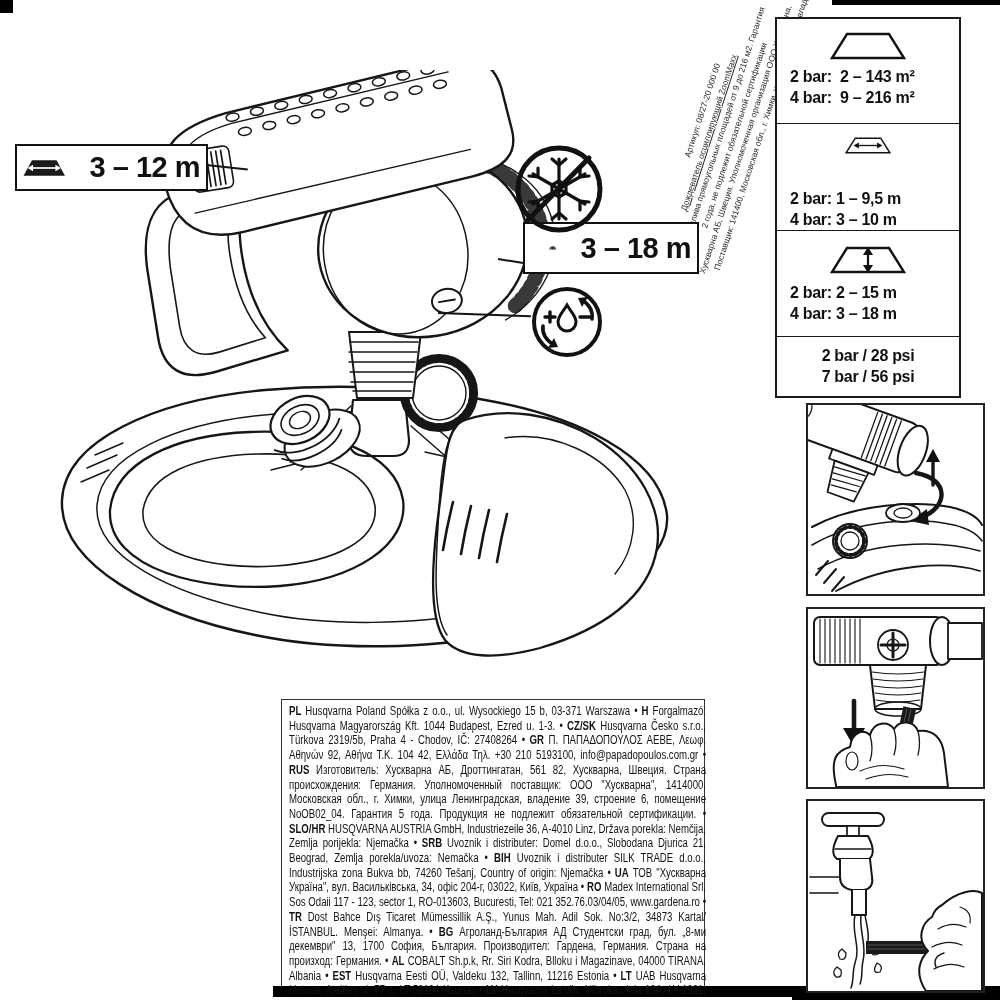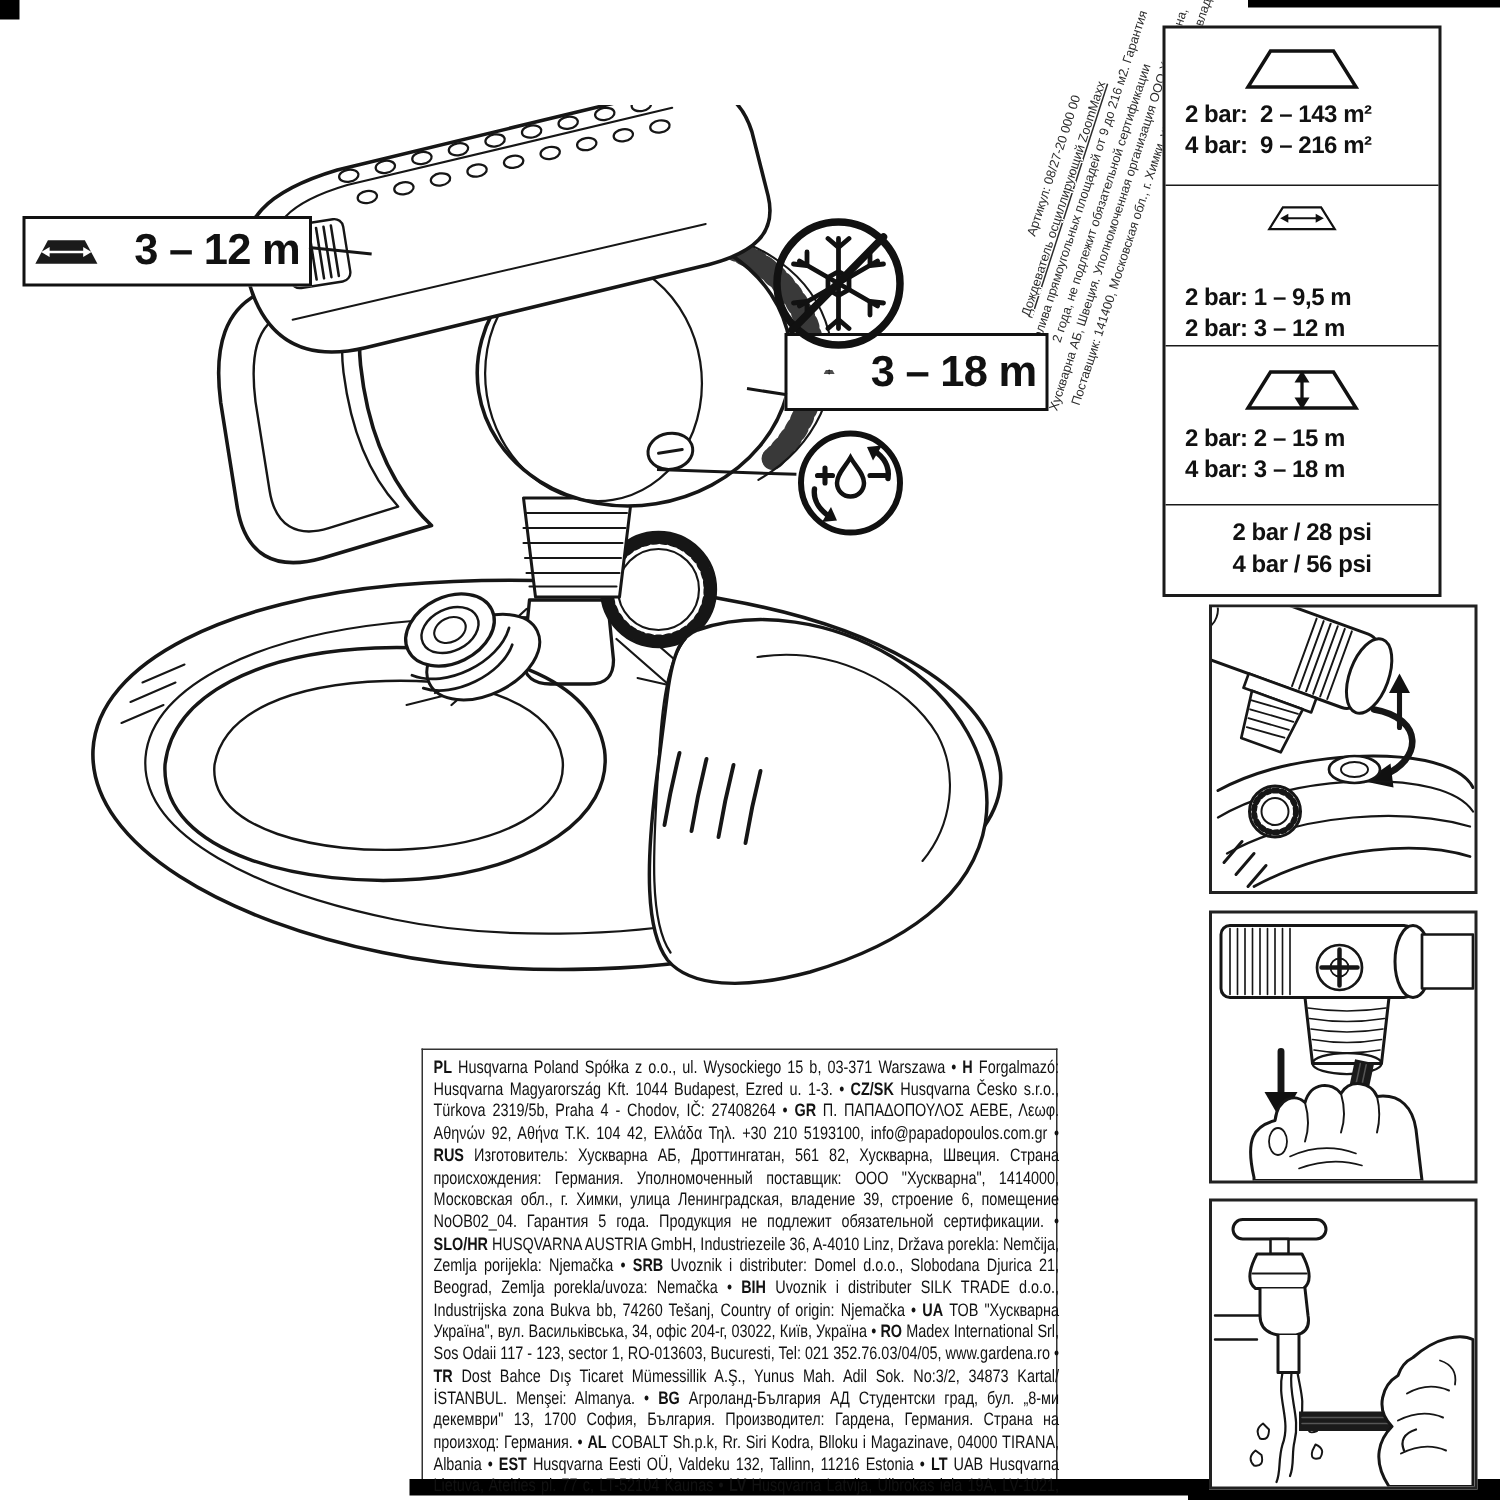--- a/index.html
+++ b/index.html
@@ -214,38 +214,38 @@
     </div>
     <div class="spec-row sep" style="height:107px;gap:28px;">
       <svg class="ic" width="76" height="28" viewBox="0 0 76 28">
         <polygon points="17,2 59,2 74,26 2,26" fill="none" stroke="#111" stroke-width="2.4"></polygon>
         <path d="M20,14 H56" stroke="#111" stroke-width="2.2"></path>
         <polygon points="14,14 23,9 23,19" fill="#111"></polygon>
         <polygon points="62,14 53,9 53,19" fill="#111"></polygon>
       </svg>
       <div class="spec-lines">
         <div class="spec-line">2 bar: 1 – 9,5 m</div>
-        <div class="spec-line">2 bar: 3 – 12 m</div>
+        <div class="spec-line">4 bar: 3 – 10 m</div>
       </div>
     </div>
     <div class="spec-row sep" style="height:106px;">
       <svg class="ic" width="76" height="32" viewBox="0 0 76 32">
         <polygon points="17,4 59,4 74,28 2,28" fill="none" stroke="#111" stroke-width="2.4"></polygon>
         <path d="M38,8 V24" stroke="#111" stroke-width="2.2"></path>
         <polygon points="38,3 33,11 43,11" fill="#111"></polygon>
         <polygon points="38,29 33,21 43,21" fill="#111"></polygon>
       </svg>
       <div class="spec-lines">
         <div class="spec-line">2 bar: 2 – 15 m</div>
         <div class="spec-line">4 bar: 3 – 18 m</div>
       </div>
     </div>
     <div class="spec-row sep pressure">
       <div class="spec-line">2 bar / 28 psi</div>
-      <div class="spec-line">4 bar / 56 psi</div>
+      <div class="spec-line">7 bar / 56 psi</div>
     </div>
   </div>
 
   <div class="abs panel" style="left:806px;top:403px;width:179px;height:193px;">
     <svg width="175" height="189" viewBox="0 0 175 189" fill="none" stroke="#161616" stroke-linecap="round" stroke-linejoin="round">
       <g transform="rotate(20 60 40)">
         <rect x="-30" y="4" width="134" height="52" rx="10" fill="#fff" stroke-width="2"></rect>
         <path d="M58,6 v48 M63,6 v48 M68,6 v48 M73,6 v48 M78,6 v48 M83,6 v48" stroke-width="1.3"></path>
         <ellipse cx="104" cy="30" rx="13" ry="26" fill="#fff" stroke-width="2"></ellipse>
         <ellipse cx="-10" cy="28" rx="5" ry="9" stroke-width="1.3"></ellipse>

